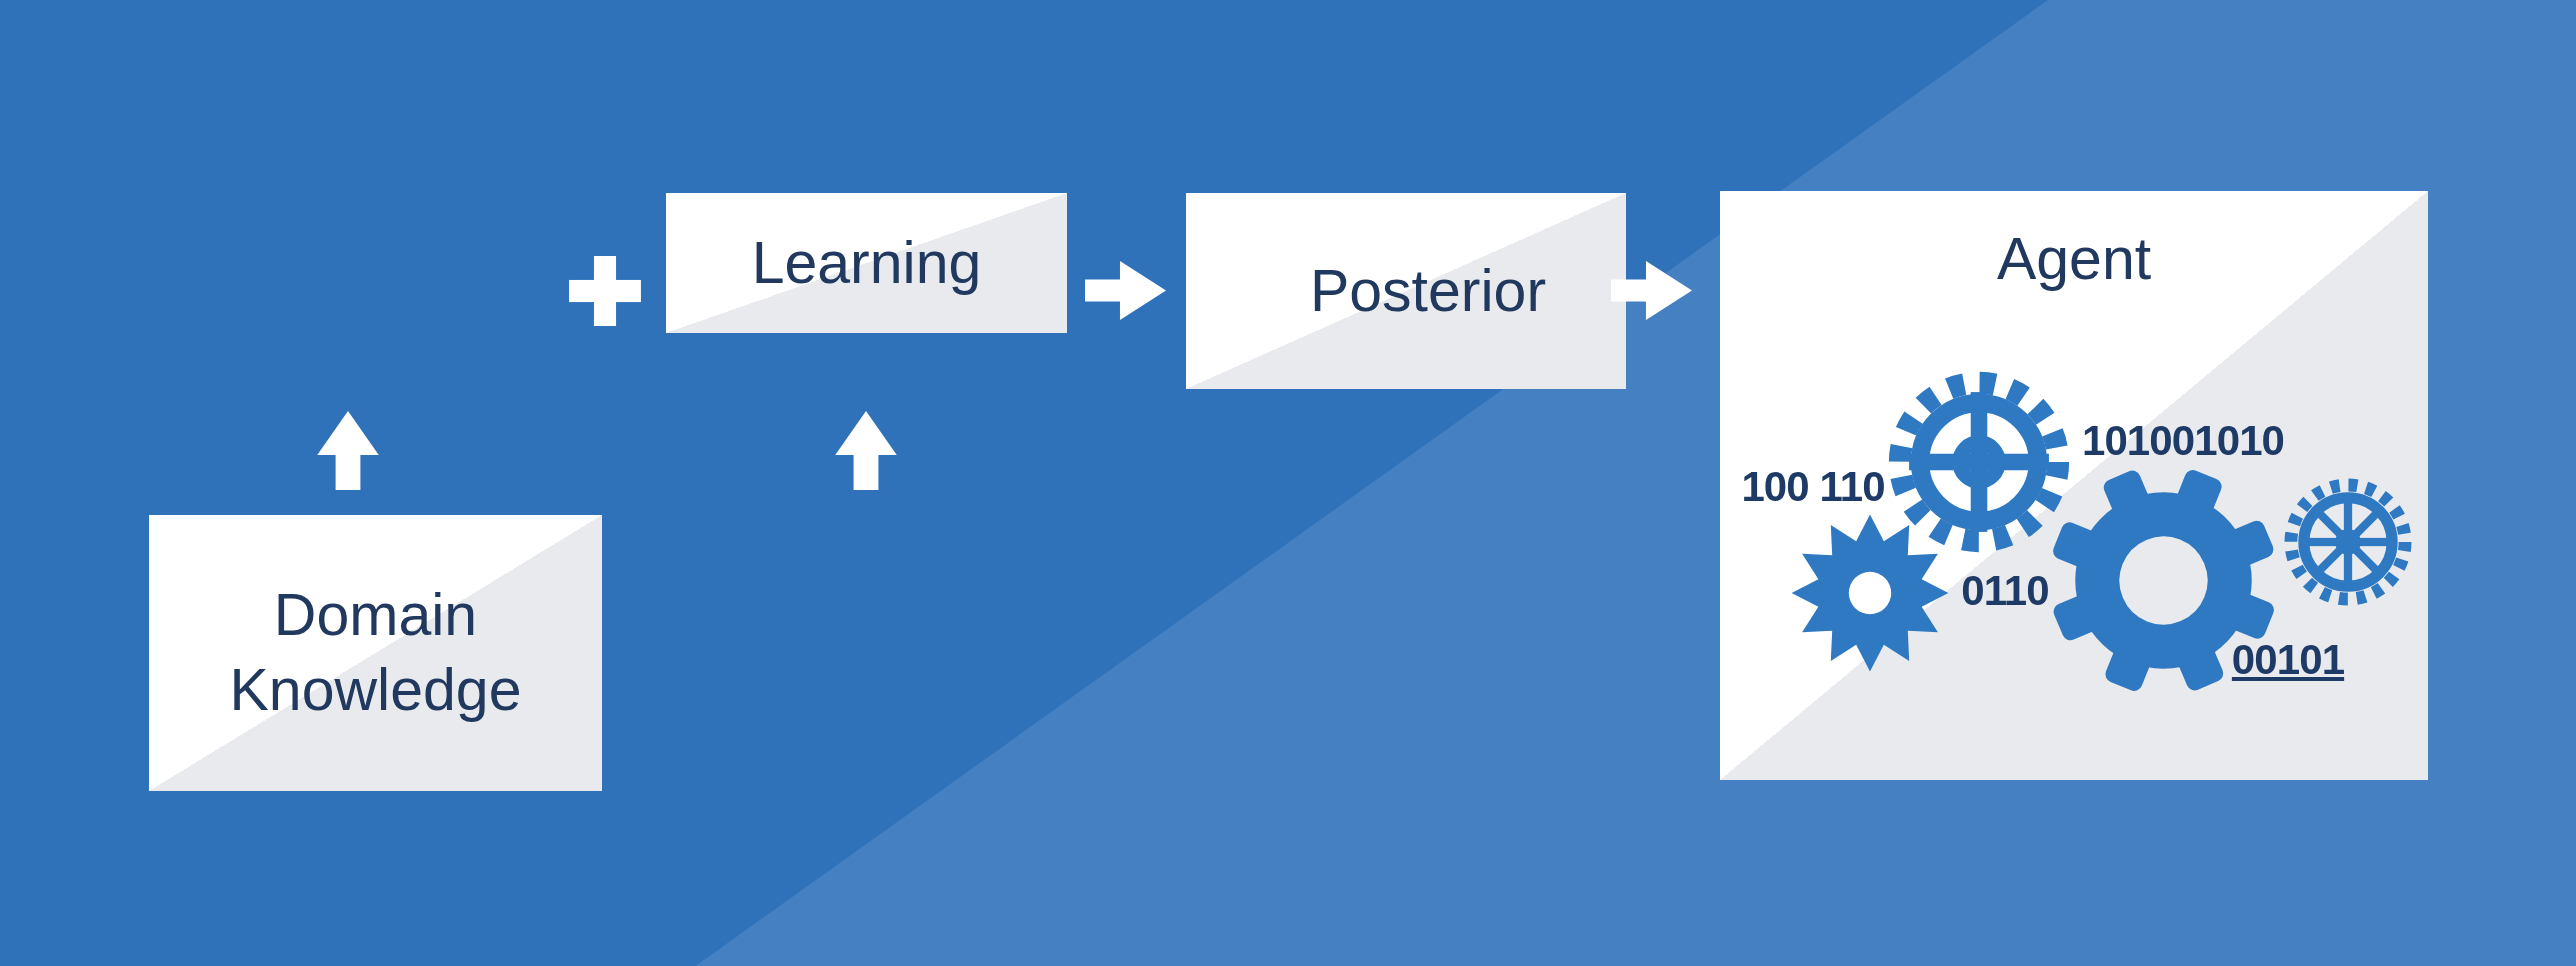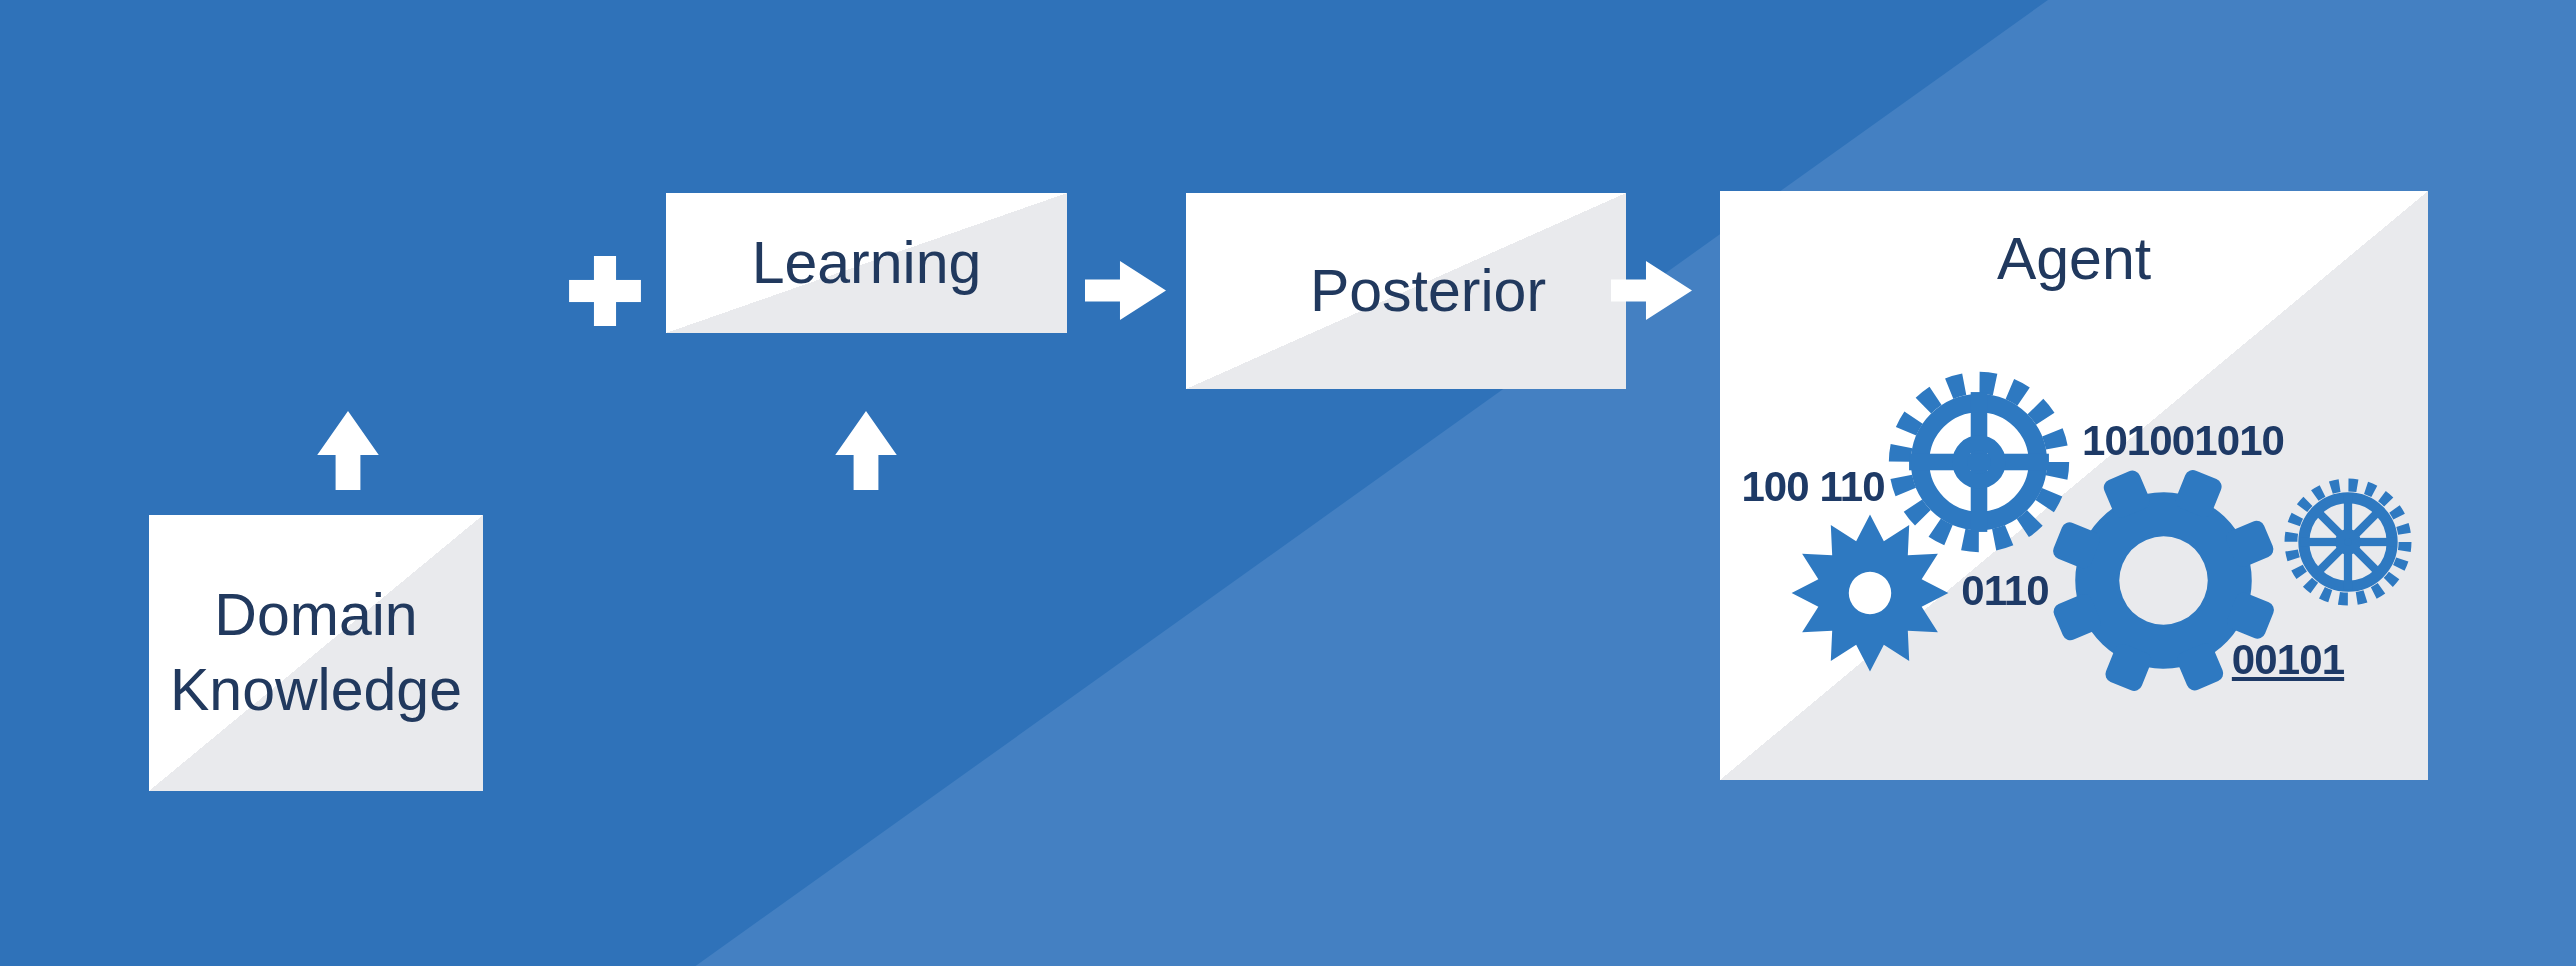--- a/index.html
+++ b/index.html
@@ -17,21 +17,21 @@
     position:absolute;
     background:linear-gradient(to bottom right,#FFFFFF 50%,#E9EAED 50%);
     display:flex;flex-direction:column;align-items:center;justify-content:center;
     color:#21395E;font-size:59px;font-weight:300;text-align:center;
   }
   .box .line{line-height:64px;}
   .row2 .line{line-height:75px;}
   #box-prior     {left:149px; top:193px; width:399px; height:196px;}
   #box-learning  {left:666px; top:193px; width:401px; height:140px;}
   #box-posterior {left:1186px;top:193px; width:396px; height:196px;padding-left:44px;}
-  #box-domain    {left:149px; top:515px; width:334px; height:276px;}
+  #box-domain    {left:149px; top:515px; width:453px; height:276px;}
   #box-ml        {left:666px; top:515px; width:401px; height:276px;}
   #box-agent{
     left:1720px;top:191px;width:708px;height:589px;
     justify-content:flex-start;
   }
   #agent-title{margin-top:39px;line-height:59px;text-align:right;}
   .connector{position:absolute;}
   #plus-icon      {left:569px; top:256px;}
   #arrow-lp       {left:1085px;top:261px;}
   #arrow-pa       {left:1611px;top:261px;}

